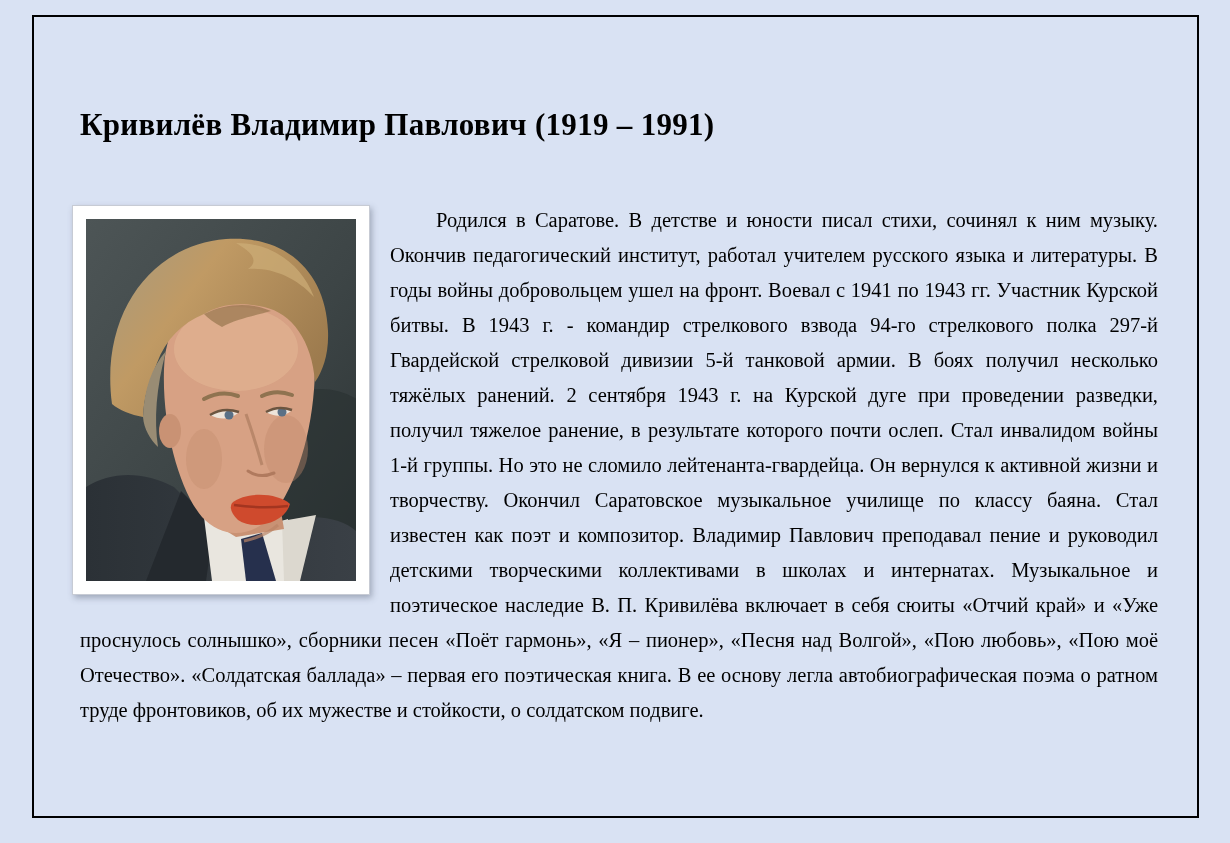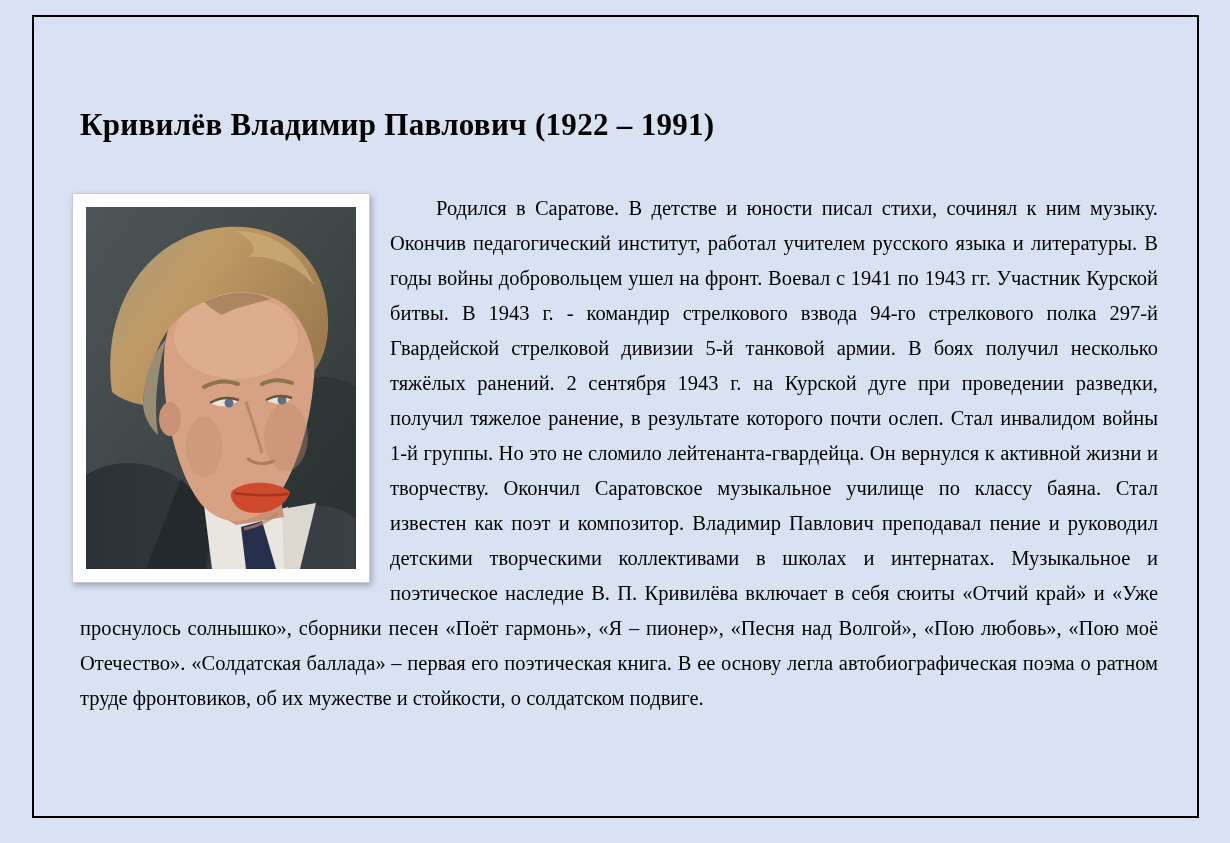--- a/index.html
+++ b/index.html
@@ -33,21 +33,21 @@
   }
   h1.title {
     margin: 0;
     font-size: 31px;
     font-weight: bold;
     line-height: 42px;
     letter-spacing: 0.3px;
     color: #000;
   }
   .bio {
-    margin-top: 45px;
+    margin-top: 57px;
     font-size: 20.5px;
     line-height: 35px;
     text-align: justify;
   }
   .photo-frame {
     float: left;
     width: 270px;
     height: 362px;
     background: #ffffff;
     padding: 13px;
@@ -63,21 +63,21 @@
   p.indented {
     text-indent: 46px;
   }
 </style>
 </head>
 <body>
 
 <div class="page-border"></div>
 
 <div class="content">
-  <h1 class="title">Кривилёв Владимир Павлович (1922 – 1991)</h1>
+  <h1 class="title">Кривилёв Владимир Павлович (1919 – 1991)</h1>
 
   <div class="bio">
     <div class="photo-frame">
       <svg width="270" height="362" viewBox="0 0 270 362" xmlns="http://www.w3.org/2000/svg">
         <defs>
           <linearGradient id="bgGrad" x1="0" y1="0" x2="1" y2="1">
             <stop offset="0" stop-color="#4d5556"></stop>
             <stop offset="0.55" stop-color="#3d4546"></stop>
             <stop offset="1" stop-color="#2c3334"></stop>
           </linearGradient>

